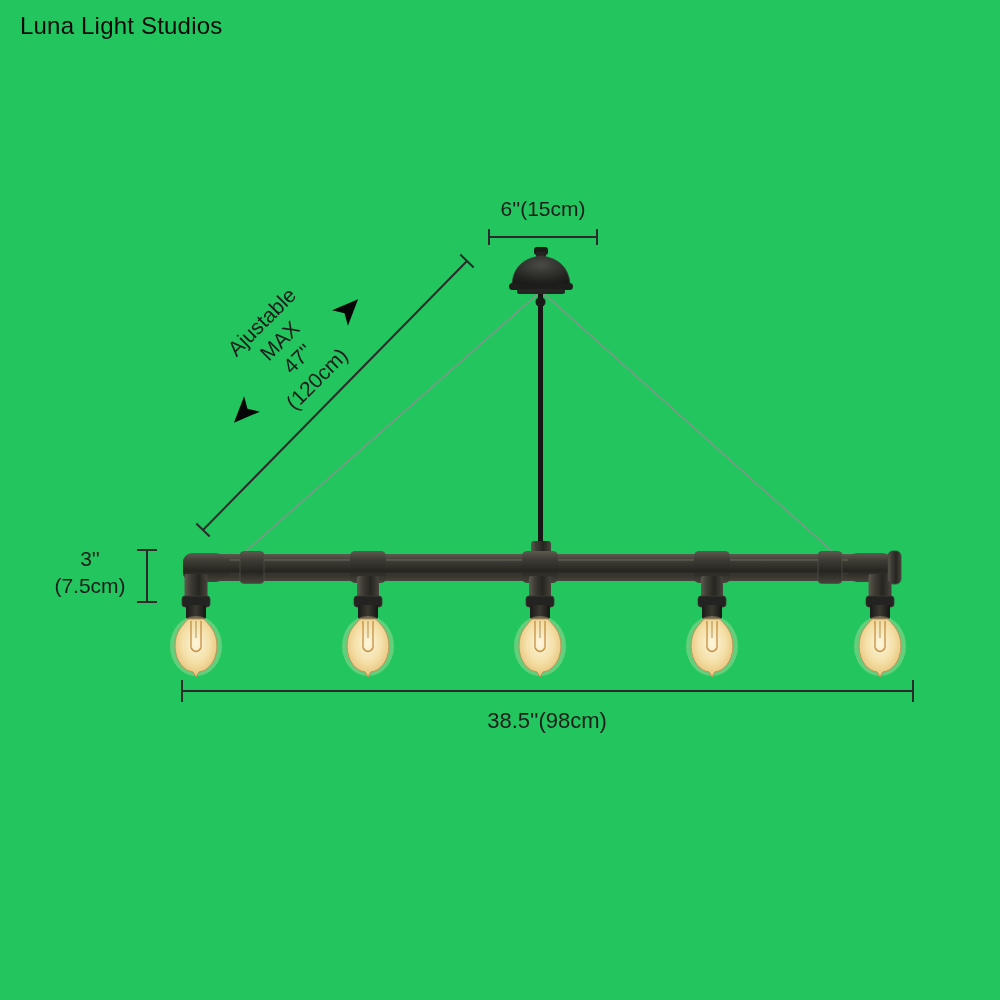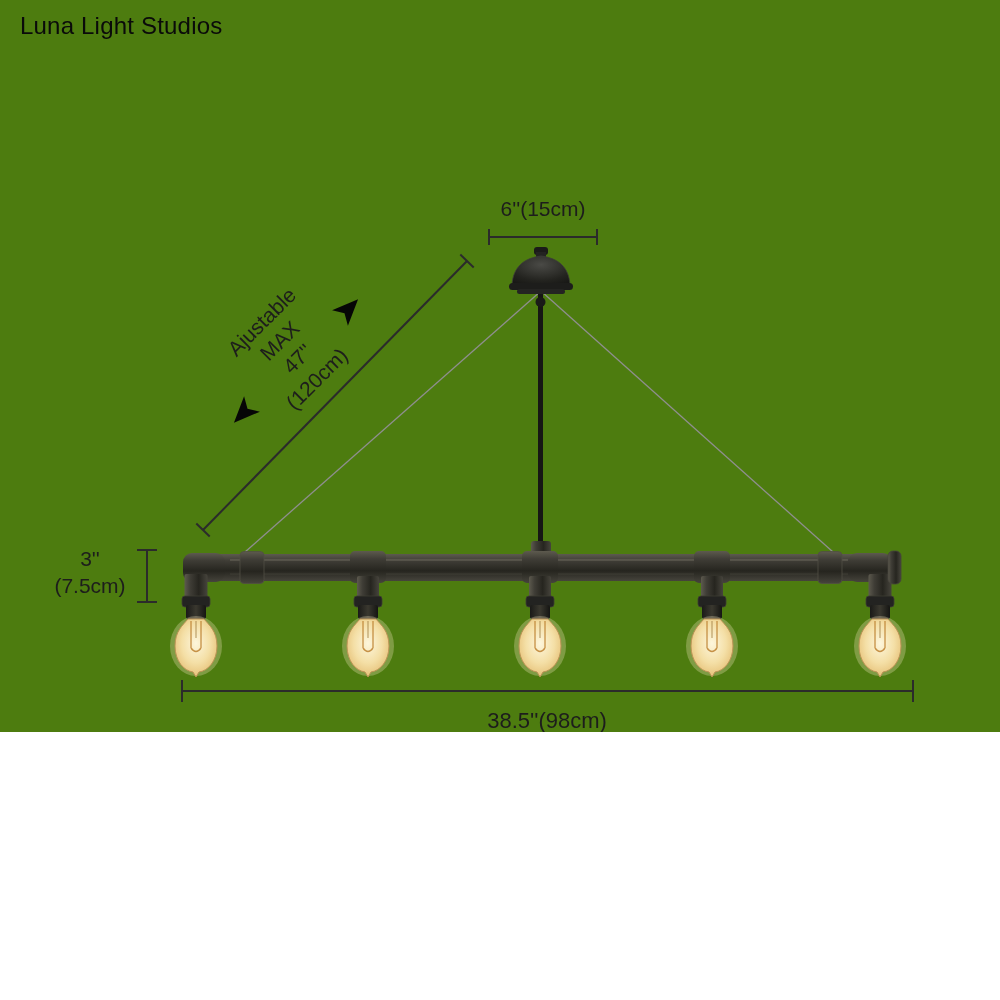--- a/index.html
+++ b/index.html
@@ -1,16 +1,16 @@
 <!DOCTYPE html>
 <html><head>
 <meta charset="utf-8">
 <style>
   html,body{margin:0;padding:0;background:#ffffff;}
-  .page{position:relative;width:1000px;height:732px;background:#4d7c0f;overflow:hidden;
+  .page{position:relative;width:1000px;height:1000px;background:#22c55e;overflow:hidden;
         font-family:"Liberation Sans",sans-serif;text-align:center;}
   .brand{position:absolute;left:20px;top:12px;font-size:24px;color:#0a0a0a;letter-spacing:0.2px;}
   svg{position:absolute;left:0;top:0;}
   svg text{font-family:"Liberation Sans",sans-serif;fill:#1d1d1c;}
   .dim-sm{font-size:21px;}
   .dim-lg{font-size:22px;}
   .rot{font-size:21px;font-weight:500;}
 </style>
 </head>
 <body>

